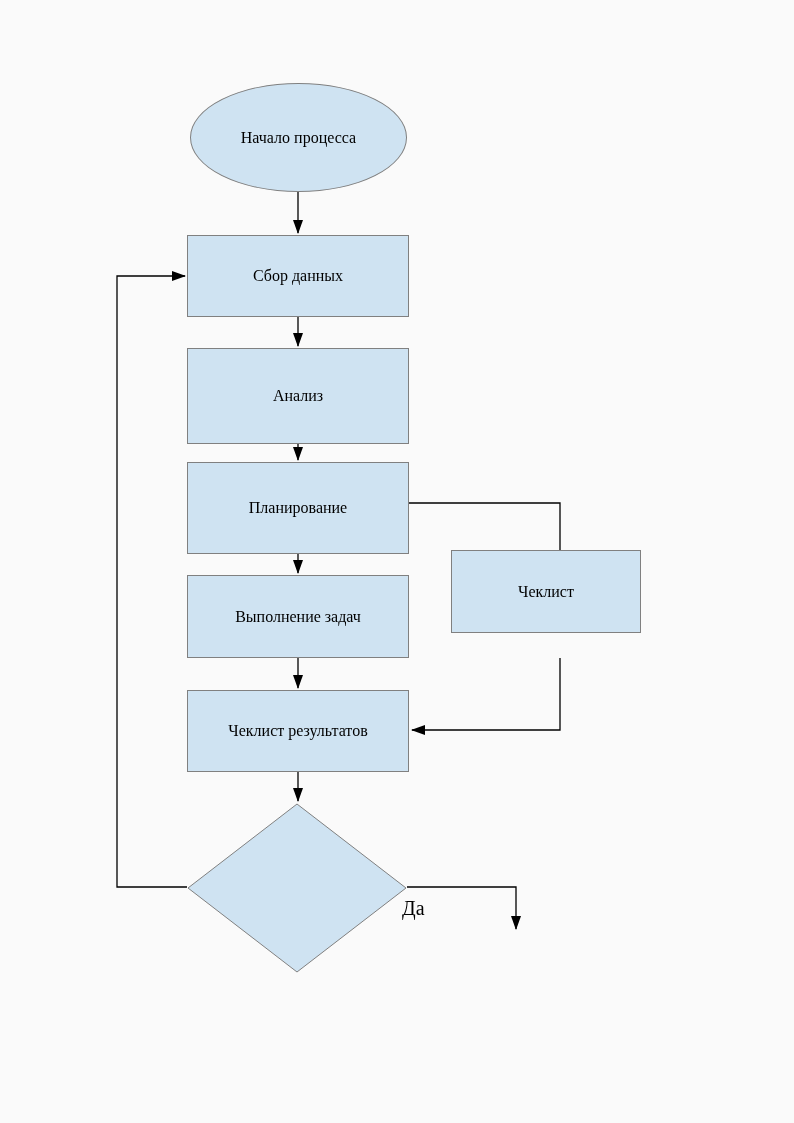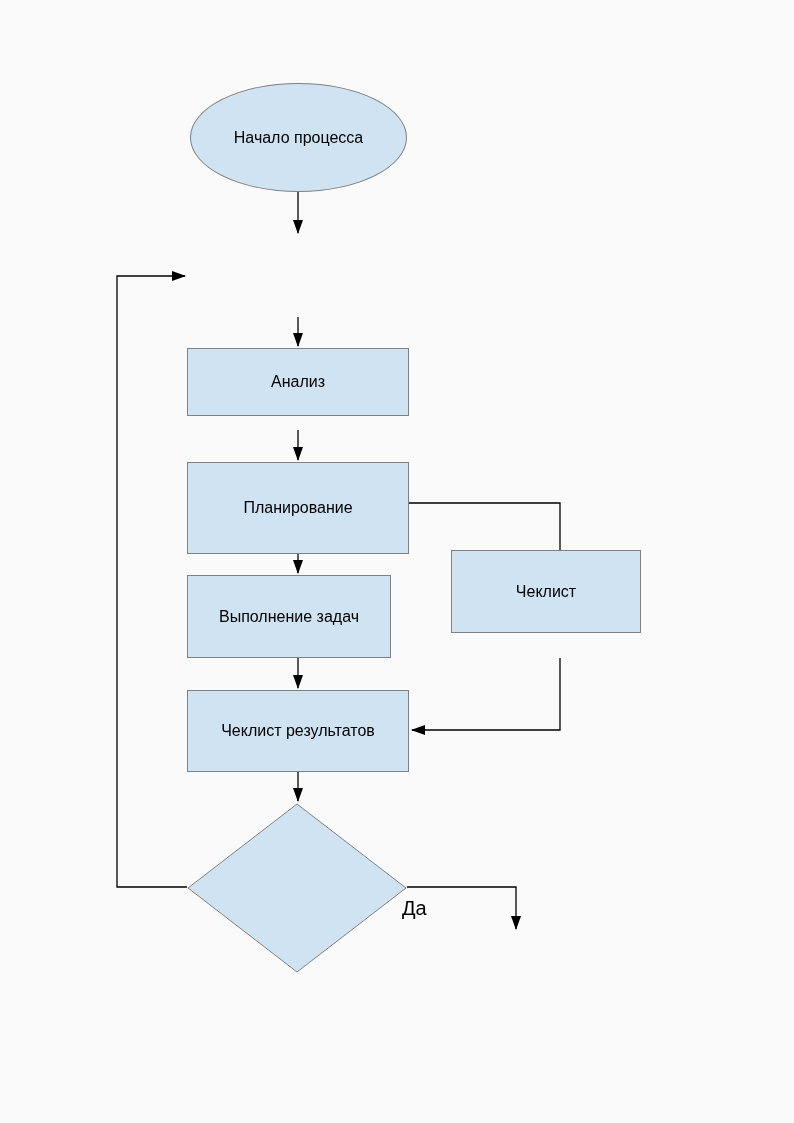--- a/index.html
+++ b/index.html
@@ -3,20 +3,21 @@
 <meta charset="utf-8">
 <style>
   html, body { margin: 0; padding: 0; }
   body { background: #fafafa; font-family: "Liberation Sans", sans-serif; }
   .page {
     position: relative;
     width: 794px;
     height: 1123px;
     background: #fafafa;
     overflow: hidden;
+    font-family: Liberation Serif, serif;
   }
   .connectors {
     position: absolute;
     left: 0; top: 0;
     width: 794px; height: 1123px;
   }
   .connectors polyline {
     fill: none;
     stroke: #000000;
     stroke-width: 1.3;
@@ -78,30 +79,33 @@
     <polyline points="560,658 560,730 412,730" marker-end="url(#arrow)"></polyline>
     <polyline points="298,772 298,801" marker-end="url(#arrow)"></polyline>
     <polyline points="187,887 117,887 117,276 185,276" marker-end="url(#arrow)"></polyline>
     <polyline points="407,887 516,887 516,929" marker-end="url(#arrow)"></polyline>
   </svg>
 
   <div class="node terminator" style="left:190px; top:83px; width:217px; height:109px;">
     <span>Начало процесса</span>
   </div>
 
+  <div class="node process" style="left:187px; top:235px; width:222px; height:82px;">
+    <span>Сбор данных</span>
+  </div>
 
-  <div class="node process" style="left:187px; top:348px; width:222px; height:68px;">
+  <div class="node process" style="left:187px; top:348px; width:222px; height:96px;">
     <span>Анализ</span>
   </div>
 
   <div class="node process" style="left:187px; top:462px; width:222px; height:92px;">
     <span>Планирование</span>
   </div>
 
-  <div class="node process" style="left:187px; top:575px; width:204px; height:83px;">
+  <div class="node process" style="left:187px; top:575px; width:222px; height:83px;">
     <span>Выполнение задач</span>
   </div>
 
   <div class="node process" style="left:451px; top:550px; width:190px; height:83px;">
     <span>Чеклист</span>
   </div>
 
   <div class="node process" style="left:187px; top:690px; width:222px; height:82px;">
     <span>Чеклист результатов</span>
   </div>

